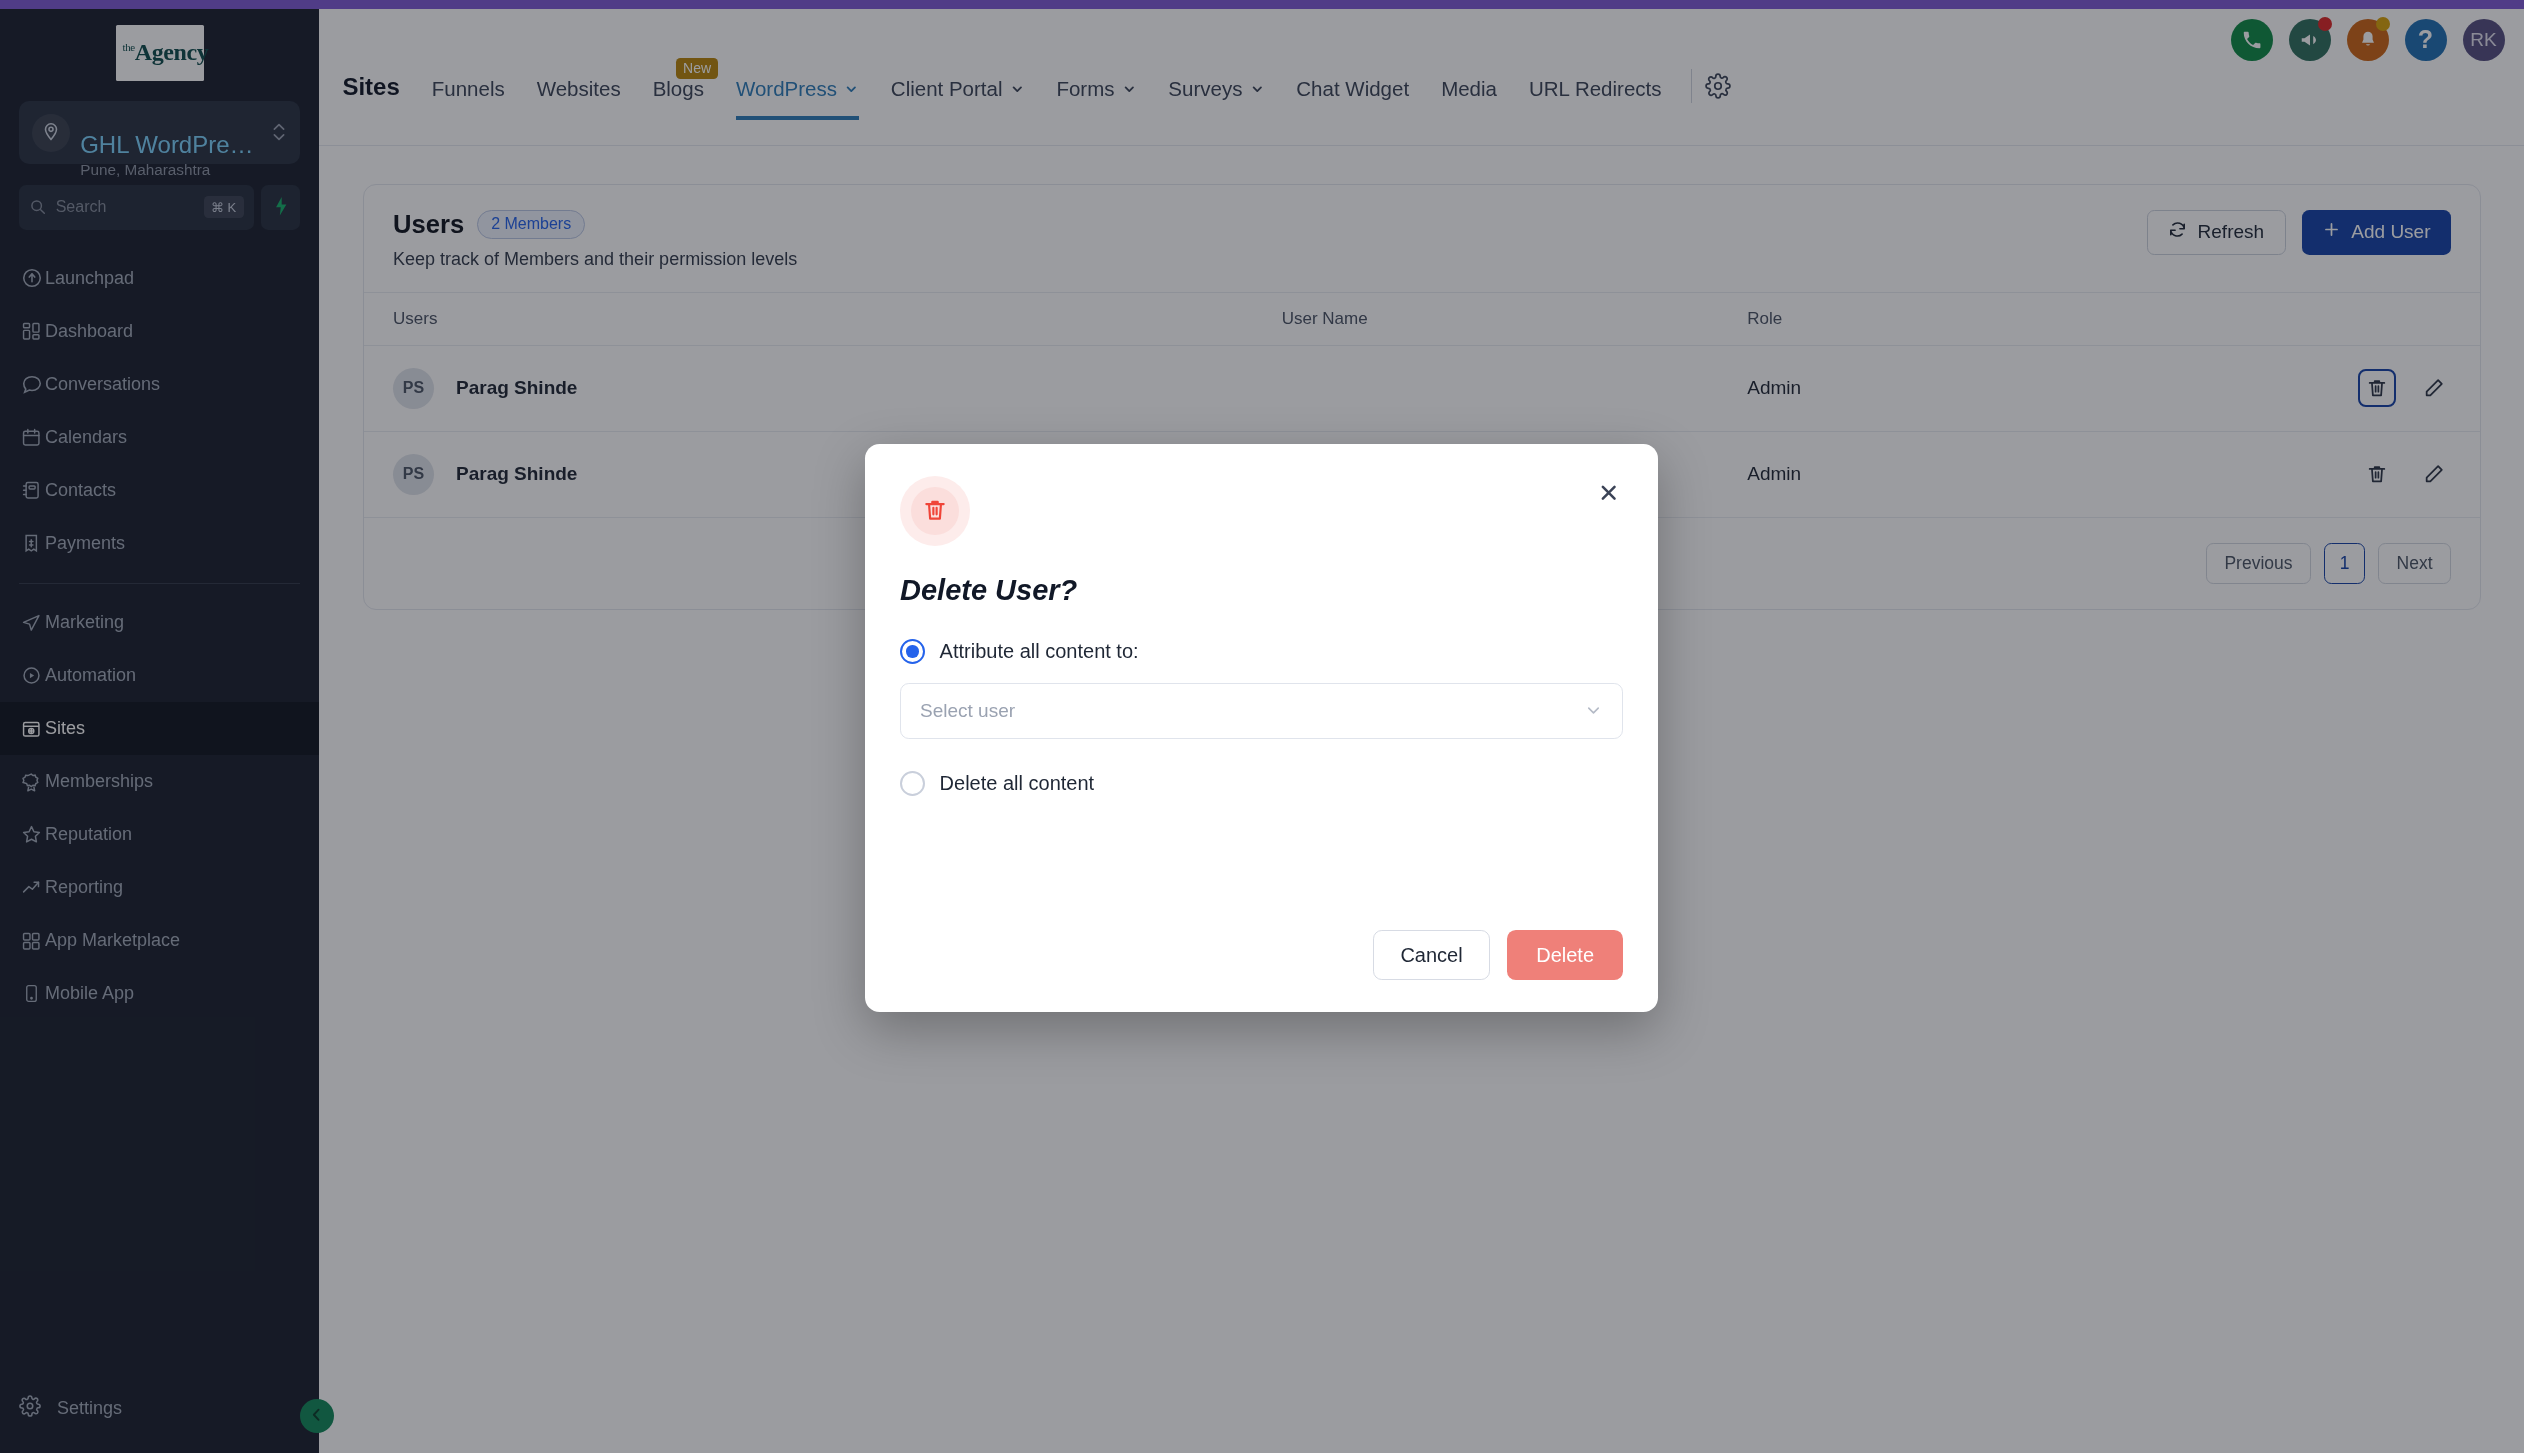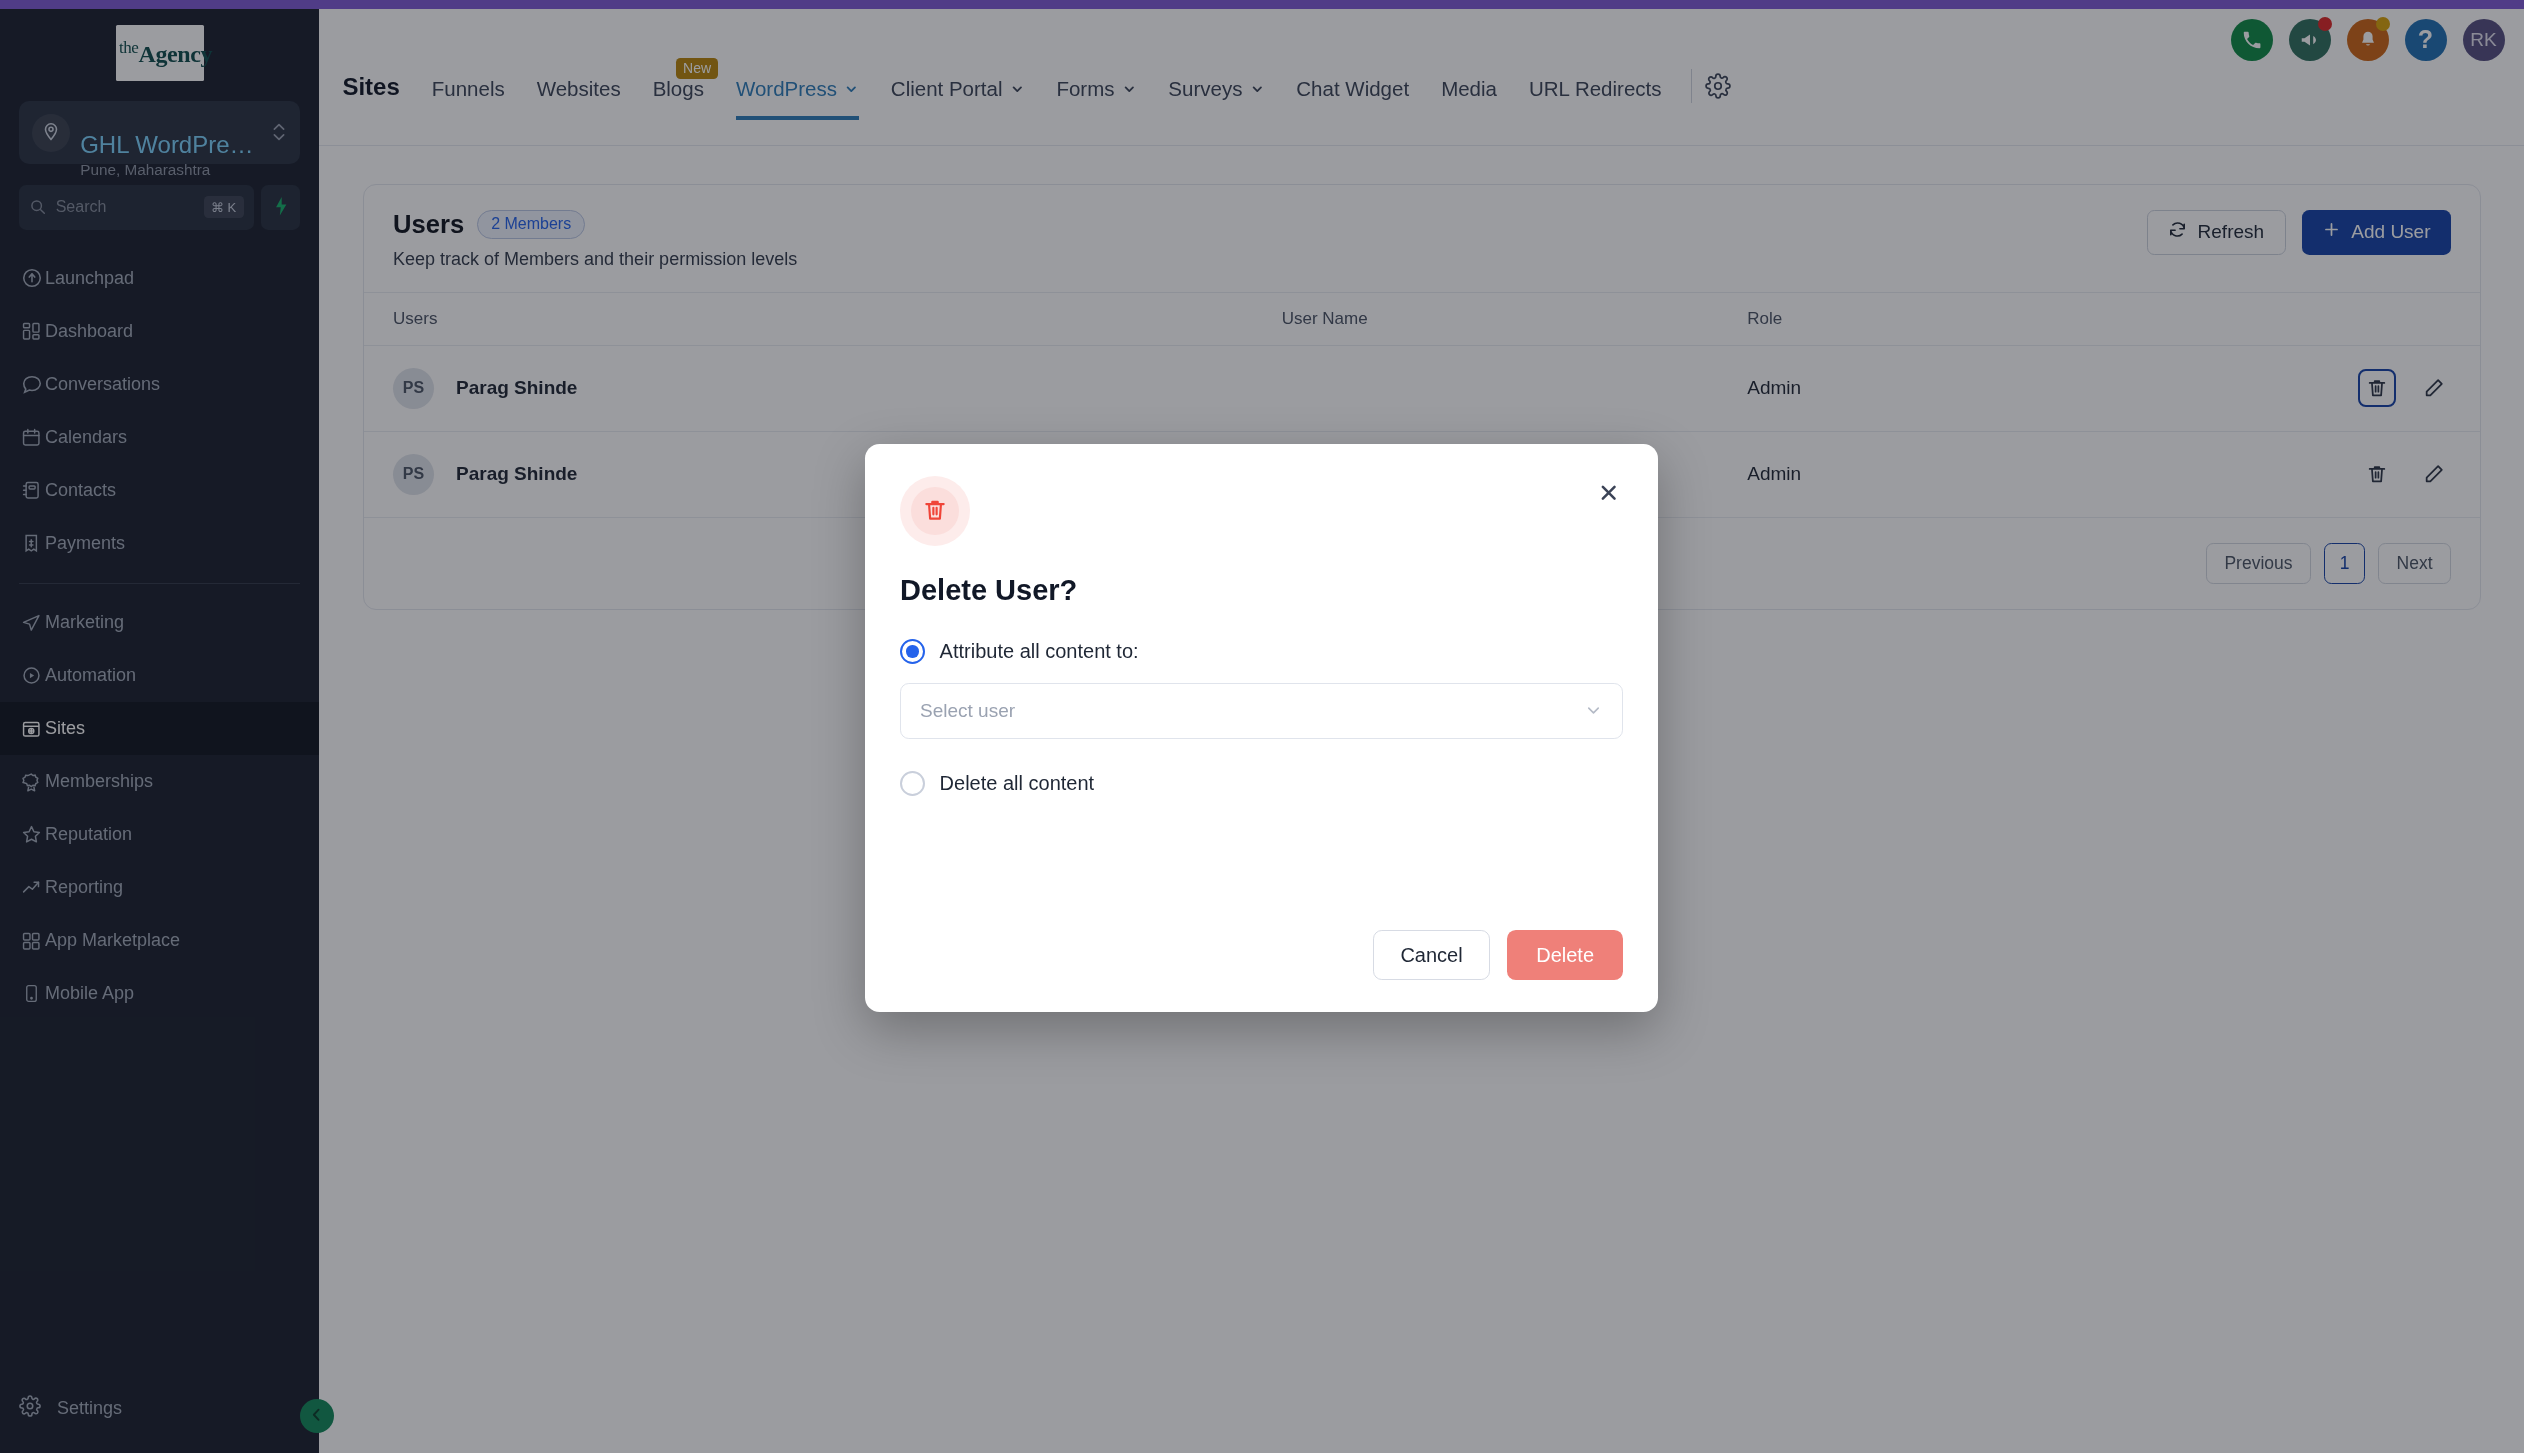--- a/index.html
+++ b/index.html
@@ -23,21 +23,21 @@
     background: #1a202e;
     display: flex; flex-direction: column;
   }
   .logo-wrap { display:flex; justify-content:center; margin-top: 16px; }
   .logo-box {
     width: 88px; height: 56px; background: #ffffff;
     display:flex; align-items:center; justify-content:center;
     border-radius: 1.5px;
   }
   .logo-text { font-family: "Liberation Serif", serif; color:#0f4c4c; font-weight:700; font-size: 24px; letter-spacing:-0.4px; }
-  .logo-text sup { font-size: 17px; font-weight: 400; vertical-align: super; padding-left: 12px; }
+  .logo-text sup { font-size: 11px; font-weight: 400; vertical-align: super; padding-left: 12px; }
 
   .loc-card {
     margin: 20.5px 19px 0 19px; height: 63px; border-radius: 10.2px;
     background: #2a3243; display:flex; align-items:center; padding: 0 13px; gap: 10.2px;
     cursor:pointer;
   }
   .loc-ico {
     width: 38px; height: 38px; border-radius: 50%; background: #39414f;
     display:flex; align-items:center; justify-content:center; flex: 0 0 auto;
   }
@@ -179,21 +179,21 @@
   }
   .modal-x {
     position:absolute; right: 32px; top: 32px; width: 34px; height:34px; cursor:pointer;
     display:flex; align-items:center; justify-content:center;
   }
   .trash-badge {
     width: 70px; height: 70px; border-radius:50%; background:#fdeceb;
     display:flex; align-items:center; justify-content:center;
   }
   .trash-inner { width: 48px; height:48px; border-radius:50%; background:#fbdedc; display:flex; align-items:center; justify-content:center; }
-  .modal-title { margin-top: 28px; font-size: 29px; font-weight:600; color:#111827; }
+  .modal-title { margin-top: 28px; font-size: 29px; font-weight:600; color:#111827;font-style:italic; }
   .modal-sub { margin-top: 16px; font-size: 19px; color:#5b6478; }
   .radio-row { display:flex; align-items:center; gap: 14.6px; margin-top: 32px; cursor:pointer; }
   .radio {
     width: 25px; height:25px; border-radius:50%; border: 2.2px solid #c9cfdb; background:#fff;
     display:flex; align-items:center; justify-content:center; flex:0 0 auto;
   }
   .radio.checked { border-color:#2563eb; }
   .radio.checked::after { content:""; width: 12.4px; height:12.4px; border-radius:50%; background:#2563eb; }
   .radio-label { font-size: 20px; color:#1f2735; }
   .select {

